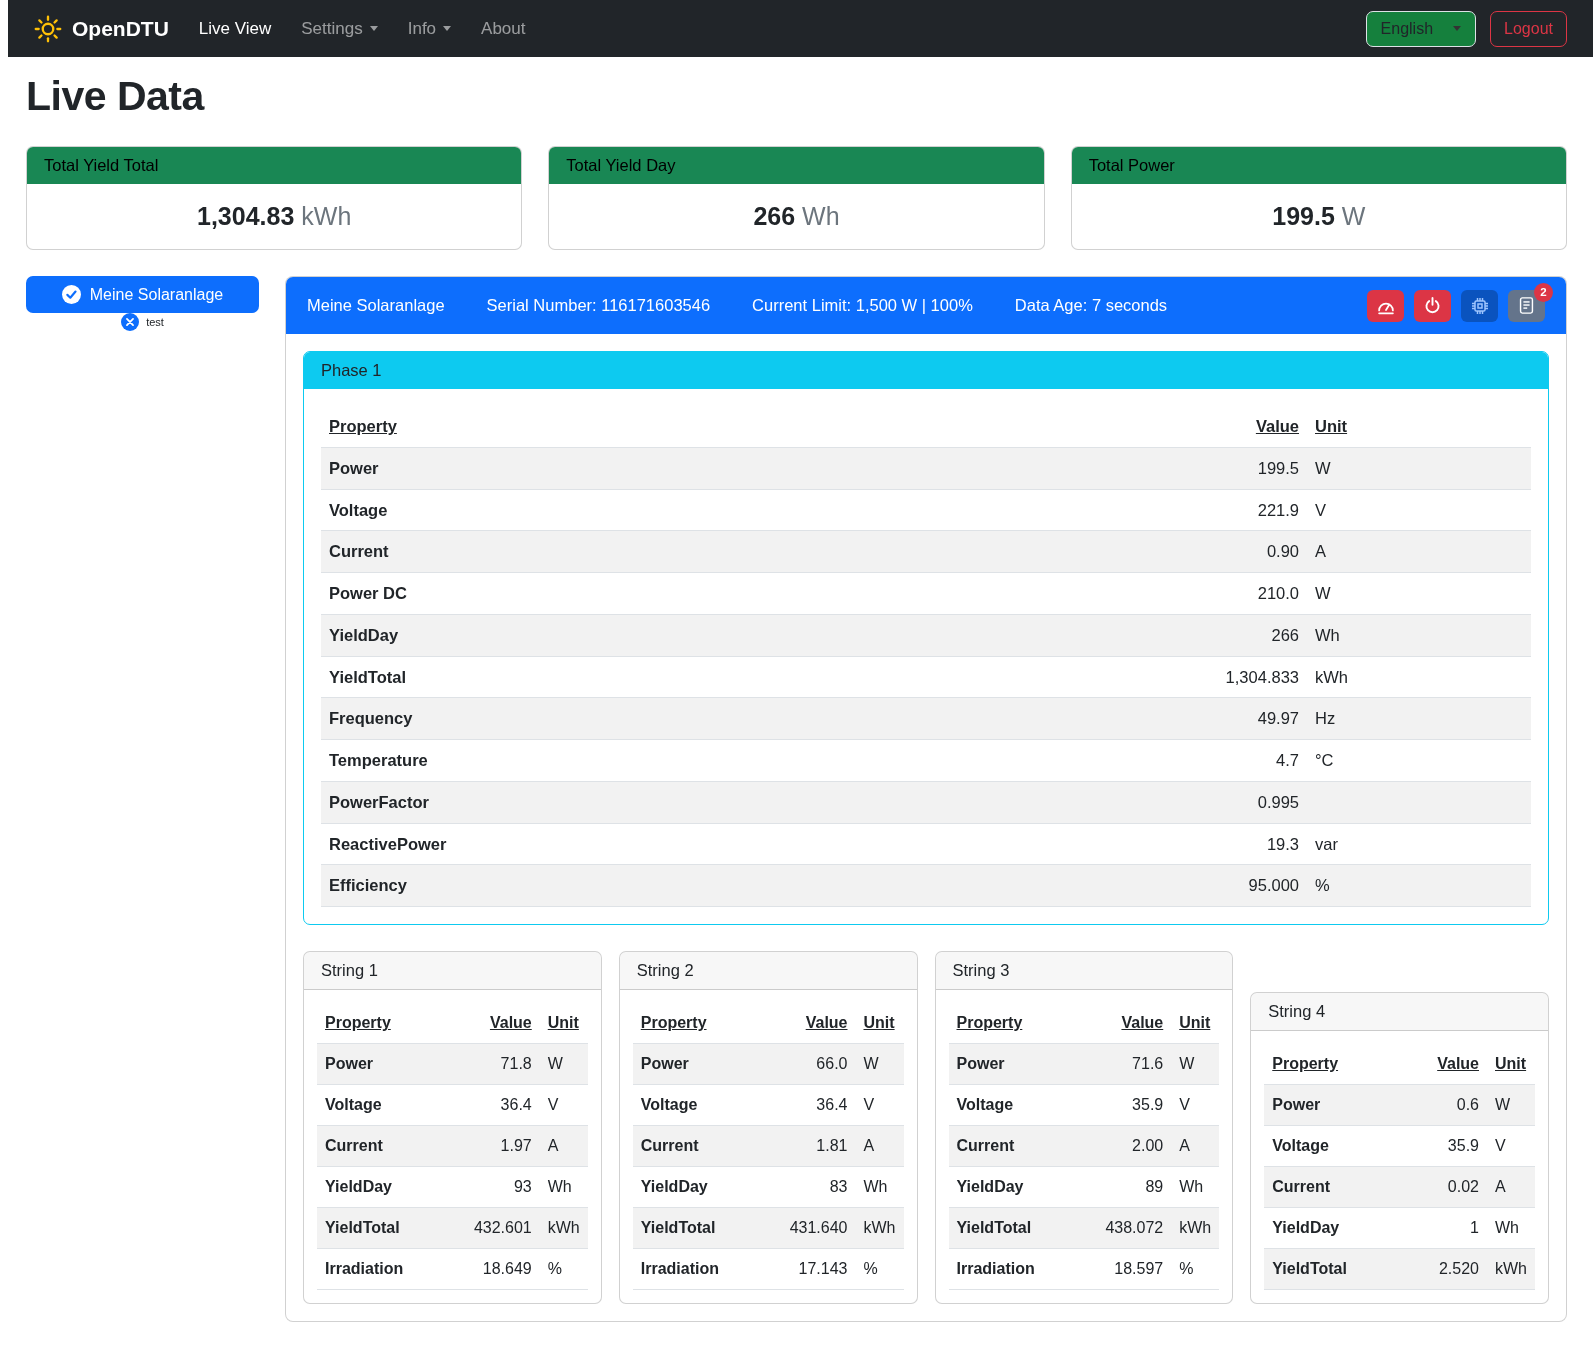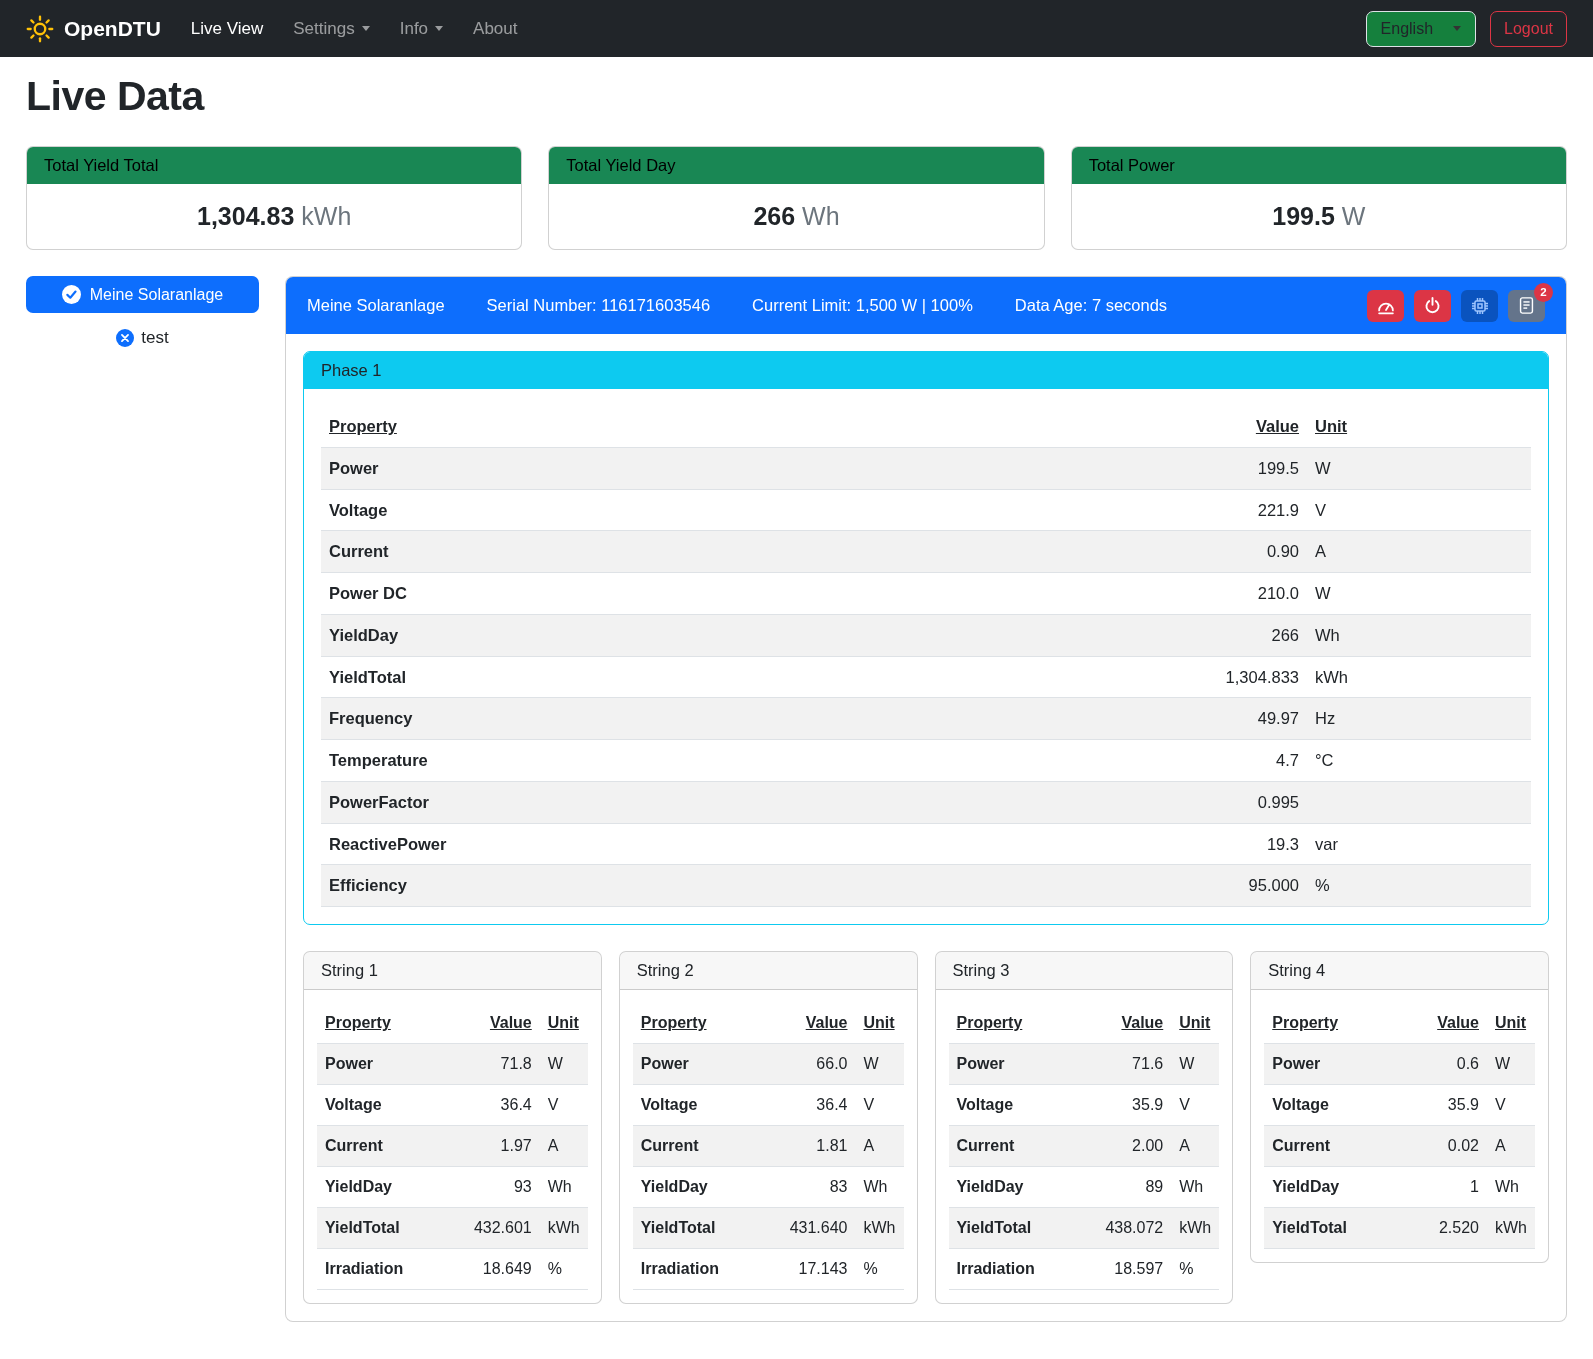--- a/index.html
+++ b/index.html
@@ -7,20 +7,21 @@
     font-family: "Liberation Sans", "DejaVu Sans", sans-serif;
     color: #212529;
     background: #fff;
     width: 1593px;
   }
   
   .navbar {
     height: 57px; background: #212529;
     display: flex; align-items: center;
     padding: 0 26px;
+    margin-left: 8px;
   }
   .brand { display: flex; align-items: center; gap: 10px; color: #fff; font-size: 21px; font-weight: 600; cursor: pointer; }
   .nav-links { display: flex; align-items: center; margin-left: 30px; gap: 30px; }
   .nav-link { color: rgba(255,255,255,.55); font-size: 17px; cursor: pointer; display: flex; align-items: center; }
   .nav-link.active { color: #fff; }
   .caret { display: inline-block; width: 0; height: 0; border-left: 4.5px solid transparent; border-right: 4.5px solid transparent; border-top: 5px solid currentColor; margin-left: 7px; }
   .spacer { flex: 1; }
   .lang-select { background: #15803d; border: 1px solid #dee2e6; border-radius: 7px; padding: 8px 14px; display: flex; align-items: center; gap: 20px; font-size: 16px; color: #212529; cursor: pointer; }
   .lang-select .caret { border-top-color: #333; margin-left: 0; }
   .logout-btn { margin-left: 14px; background: transparent; border: 1px solid #dc3545; color: #dc3545; border-radius: 7px; padding: 8px 13px; font-size: 16px; cursor: pointer; font-family: inherit; }
@@ -34,21 +35,21 @@
   .summary-card-header { background: #198754; color: #000000; padding: 9px 17px; font-size: 16.5px; }
   .summary-card-body { padding: 18px 17px; text-align: center; font-size: 25px; }
   .summary-value { font-weight: 700; color: #212529; }
   .summary-unit { color: #6c757d; margin-left: 7px; }
 
   .content-row { display: flex; gap: 26px; align-items: flex-start; padding-bottom: 30px; }
 
   
   .sidebar { width: 233px; flex-shrink: 0; }
   .inv-btn-active { width: 100%; background: #0d6efd; color: #fff; border: none; border-radius: 7px; padding: 9px 12px; font-size: 16px; display: flex; align-items: center; justify-content: center; gap: 9px; cursor: pointer; font-family: inherit; }
-  .inv-btn-inactive { margin-top: 15px; display: flex; align-items: center; justify-content: center; gap: 7px; font-size: 17px; color: #212529; cursor: pointer; background: none; border: none; width: 100%; font-family: inherit; }
+  .inv-btn-inactive { margin-top: 0; display: flex; align-items: center; justify-content: center; gap: 7px; font-size: 11px; color: #212529; cursor: pointer; background: none; border: none; width: 100%; font-family: inherit; }
 
   
   .inverter-card { flex: 1; border: 1px solid rgba(0,0,0,.18); border-radius: 8px; background: #fff; }
   .inverter-header { background: #0d6efd; color: #fff; border-radius: 7px 7px 0 0; padding: 12px 21px; display: flex; align-items: center; font-size: 16.5px; min-height: 57px; }
   .hdr-item { margin-right: 42px; white-space: nowrap; }
   .hdr-actions { margin-left: auto; display: flex; gap: 10px; }
   .icon-btn { width: 37px; height: 32px; border: none; border-radius: 6px; display: flex; align-items: center; justify-content: center; cursor: pointer; position: relative; padding: 0; }
   .icon-btn.danger { background: #dc3545; }
   .icon-btn.cpu { background: #0a53be; }
   .icon-btn.journal { background: #64748b; }
@@ -62,21 +63,21 @@
 
   table.data-table { width: 100%; border-collapse: collapse; font-size: 16.5px; }
   .data-table th, .data-table td { padding: 8px; border-bottom: 1px solid #dee2e6; text-align: left; vertical-align: middle; line-height: 1.5; }
   .data-table thead th { font-weight: 700; text-decoration: underline; }
   .data-table .prop { font-weight: 700; }
   .data-table .val { text-align: right; }
   .data-table tbody tr:nth-child(odd) { background: rgba(0,0,0,.05); }
   .phase-body .unit { width: 224px; }
 
   
-  .strings-row { display: flex; gap: 17px; align-items: flex-start; }
+  .strings-row { display: flex; gap: 17px; align-items: flex-end; }
   .string-card { flex: 1; border: 1px solid rgba(0,0,0,.18); border-radius: 7px; background: #fff; display: flex; flex-direction: column; }
   .string-header { background: rgba(0,0,0,.03); border-bottom: 1px solid rgba(0,0,0,.18); padding: 9px 17px; font-size: 16.5px; border-radius: 7px 7px 0 0; }
   .string-body { padding: 13px; }
   .string-body .data-table { font-size: 16px; }
   .string-body .unit { width: 48px; }
   .string-body .val { width: 78px; }
 </style>
 </head>
 <body>
 

